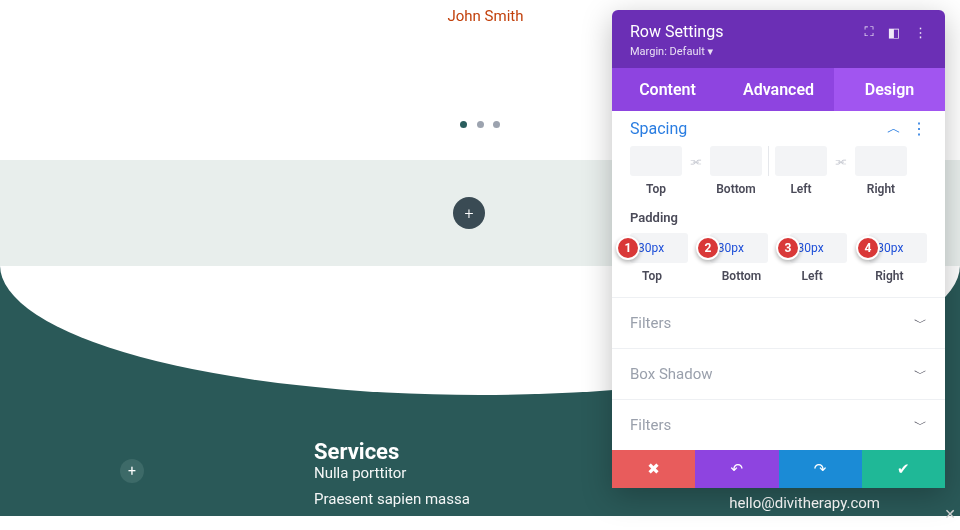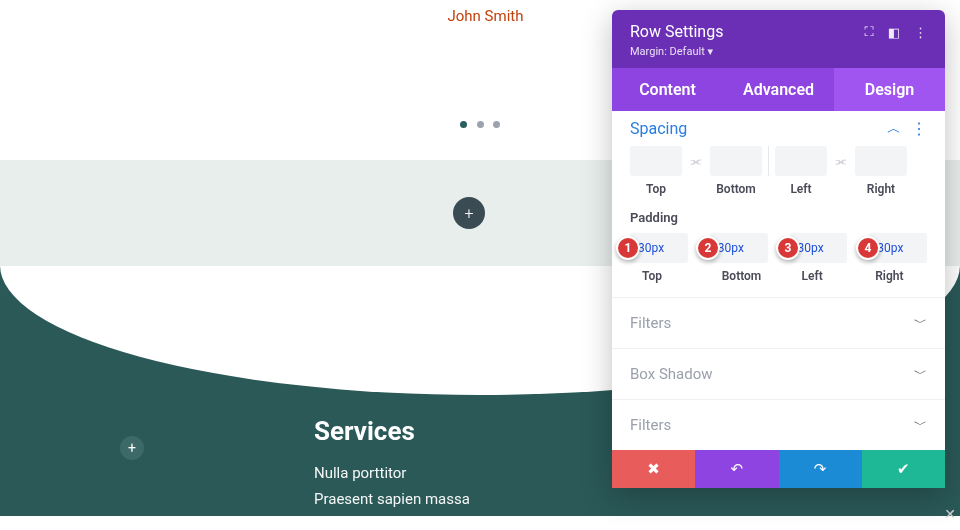--- a/index.html
+++ b/index.html
@@ -16,21 +16,21 @@
     .grey-band { background: #e8eeec; height: 106px; margin-top: 28px; position: relative; }
     .add-circle { position: absolute; left: 453px; top: 37px; width: 32px; height: 32px; background: #3a4b54; border-radius: 50%; display: flex; align-items: center; justify-content: center; color: #fff; font-size: 16px; font-weight: 300; }
     
     .wave-section { position: relative; height: 250px; overflow: hidden; }
     .wave-bg { position: absolute; top: 0; left: 0; width: 100%; height: 100%; background: #2a5958; }
     .wave-top { position: absolute; top: -1px; left: 0; width: 100%; height: 130px; background: #fff; border-radius: 0 0 100% 100% / 0 0 200% 200%; }
     
     .footer-content { position: absolute; bottom: 0; left: 0; right: 0; color: #fff; display: flex; padding: 0 0 0 120px; }
     .add-small { width: 24px; height: 24px; background: #3d6a68; border-radius: 50%; display: flex; align-items: center; justify-content: center; font-size: 14px; margin-top: 20px; }
     .footer-mid { margin-left: 170px; }
-    .footer-mid h3 { font-size: 26px; font-weight: 700; margin-bottom: 18px; }
+    .footer-mid h3 { font-size: 22px; font-weight: 700; }
     .footer-mid p { font-size: 15px; margin-bottom: 8px; opacity: 0.95; }
     .footer-right { margin-left: auto; padding-right: 80px; padding-top: 55px; }
     .footer-right p { font-size: 15px; }
     
     .panel { position: absolute; top: 10px; right: 15px; width: 333px; background: #fff; box-shadow: 0 8px 30px rgba(0,0,0,0.25); border-radius: 6px 6px 0 0; overflow: hidden; }
     .panel-header { background: #6b2fb5; color: #fff; padding: 12px 18px 10px; display: flex; align-items: flex-start; }
     .panel-header-left { flex: 1; }
     .panel-title { font-size: 16px; font-weight: 400; }
     .panel-preset { font-size: 11px; opacity: 0.85; margin-top: 4px; }
     .panel-header-icons { display: flex; gap: 14px; align-items: center; margin-top: 2px; }

